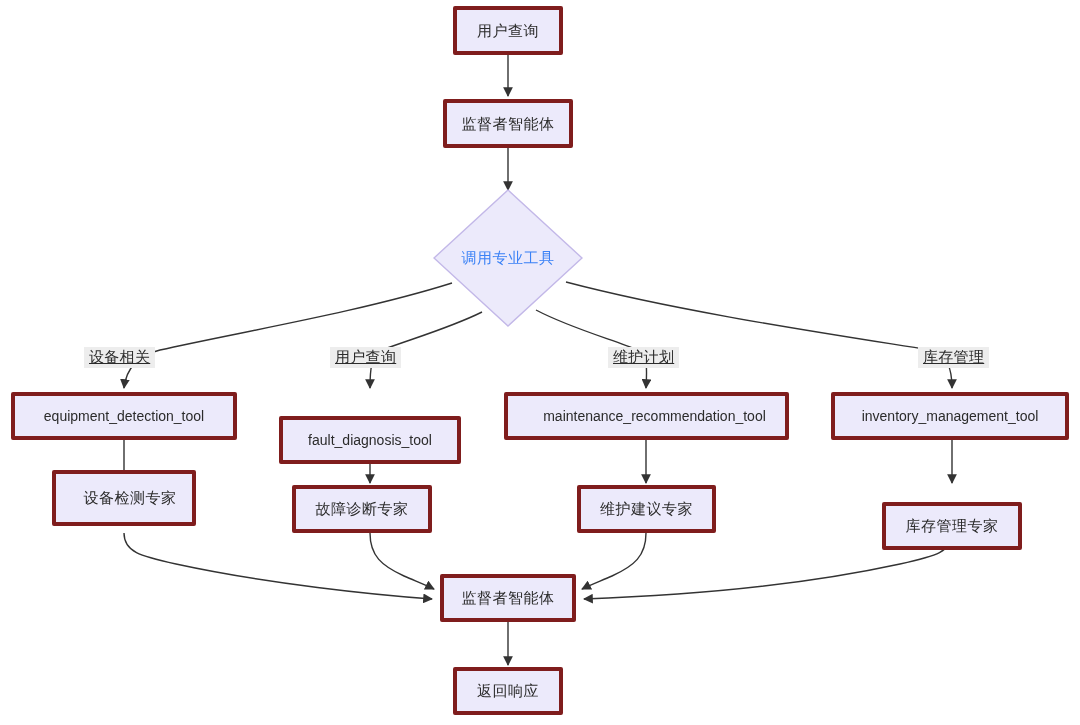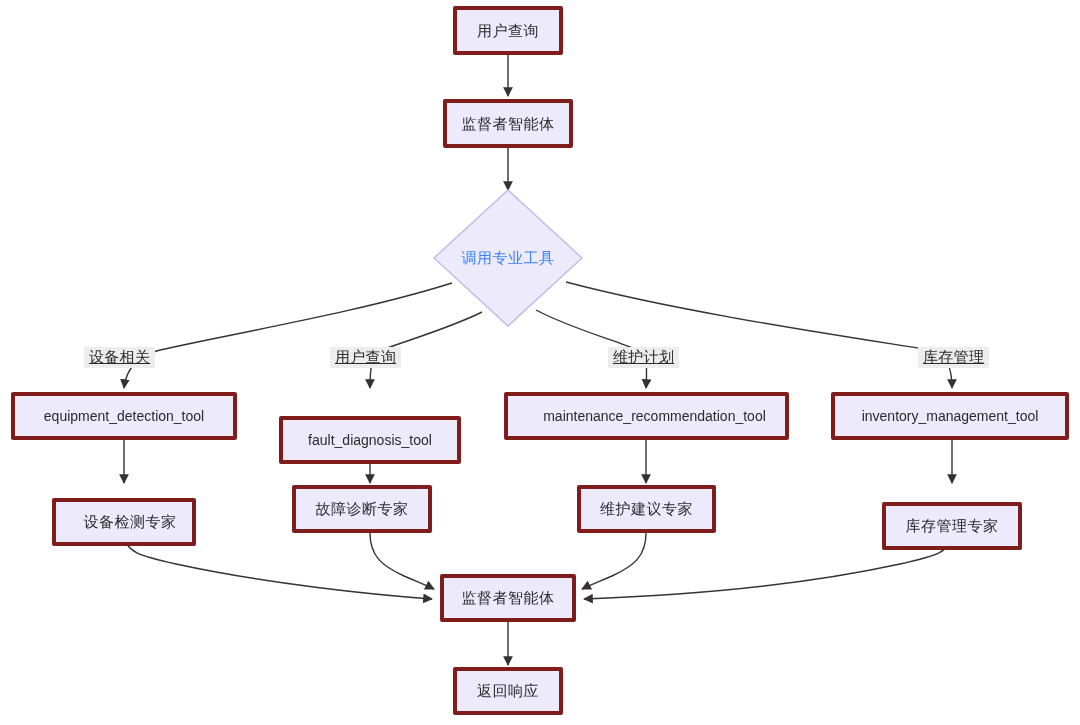--- a/index.html
+++ b/index.html
@@ -147,21 +147,21 @@
   <div class="node mono-ish" style="left:279px; top:416px; width:182px; height:48px;">
     <span>fault_diagnosis_tool</span>
   </div>
   <div class="node mono-ish" style="left:504px; top:392px; width:285px; height:48px;padding-left:16px;">
     <span>maintenance_recommendation_tool</span>
   </div>
   <div class="node mono-ish" style="left:831px; top:392px; width:238px; height:48px;">
     <span>inventory_management_tool</span>
   </div>
 
-  <div class="node cjk" style="left:52px; top:498px; width:144px; height:48px;padding-left:12px;">
+  <div class="node cjk" style="left:52px; top:470px; width:144px; height:56px;padding-left:12px;">
     <span>设备检测专家</span>
   </div>
   <div class="node cjk" style="left:292px; top:485px; width:140px; height:48px;">
     <span>故障诊断专家</span>
   </div>
   <div class="node cjk" style="left:577px; top:485px; width:139px; height:48px;">
     <span>维护建议专家</span>
   </div>
   <div class="node cjk" style="left:882px; top:502px; width:140px; height:48px;">
     <span>库存管理专家</span>

